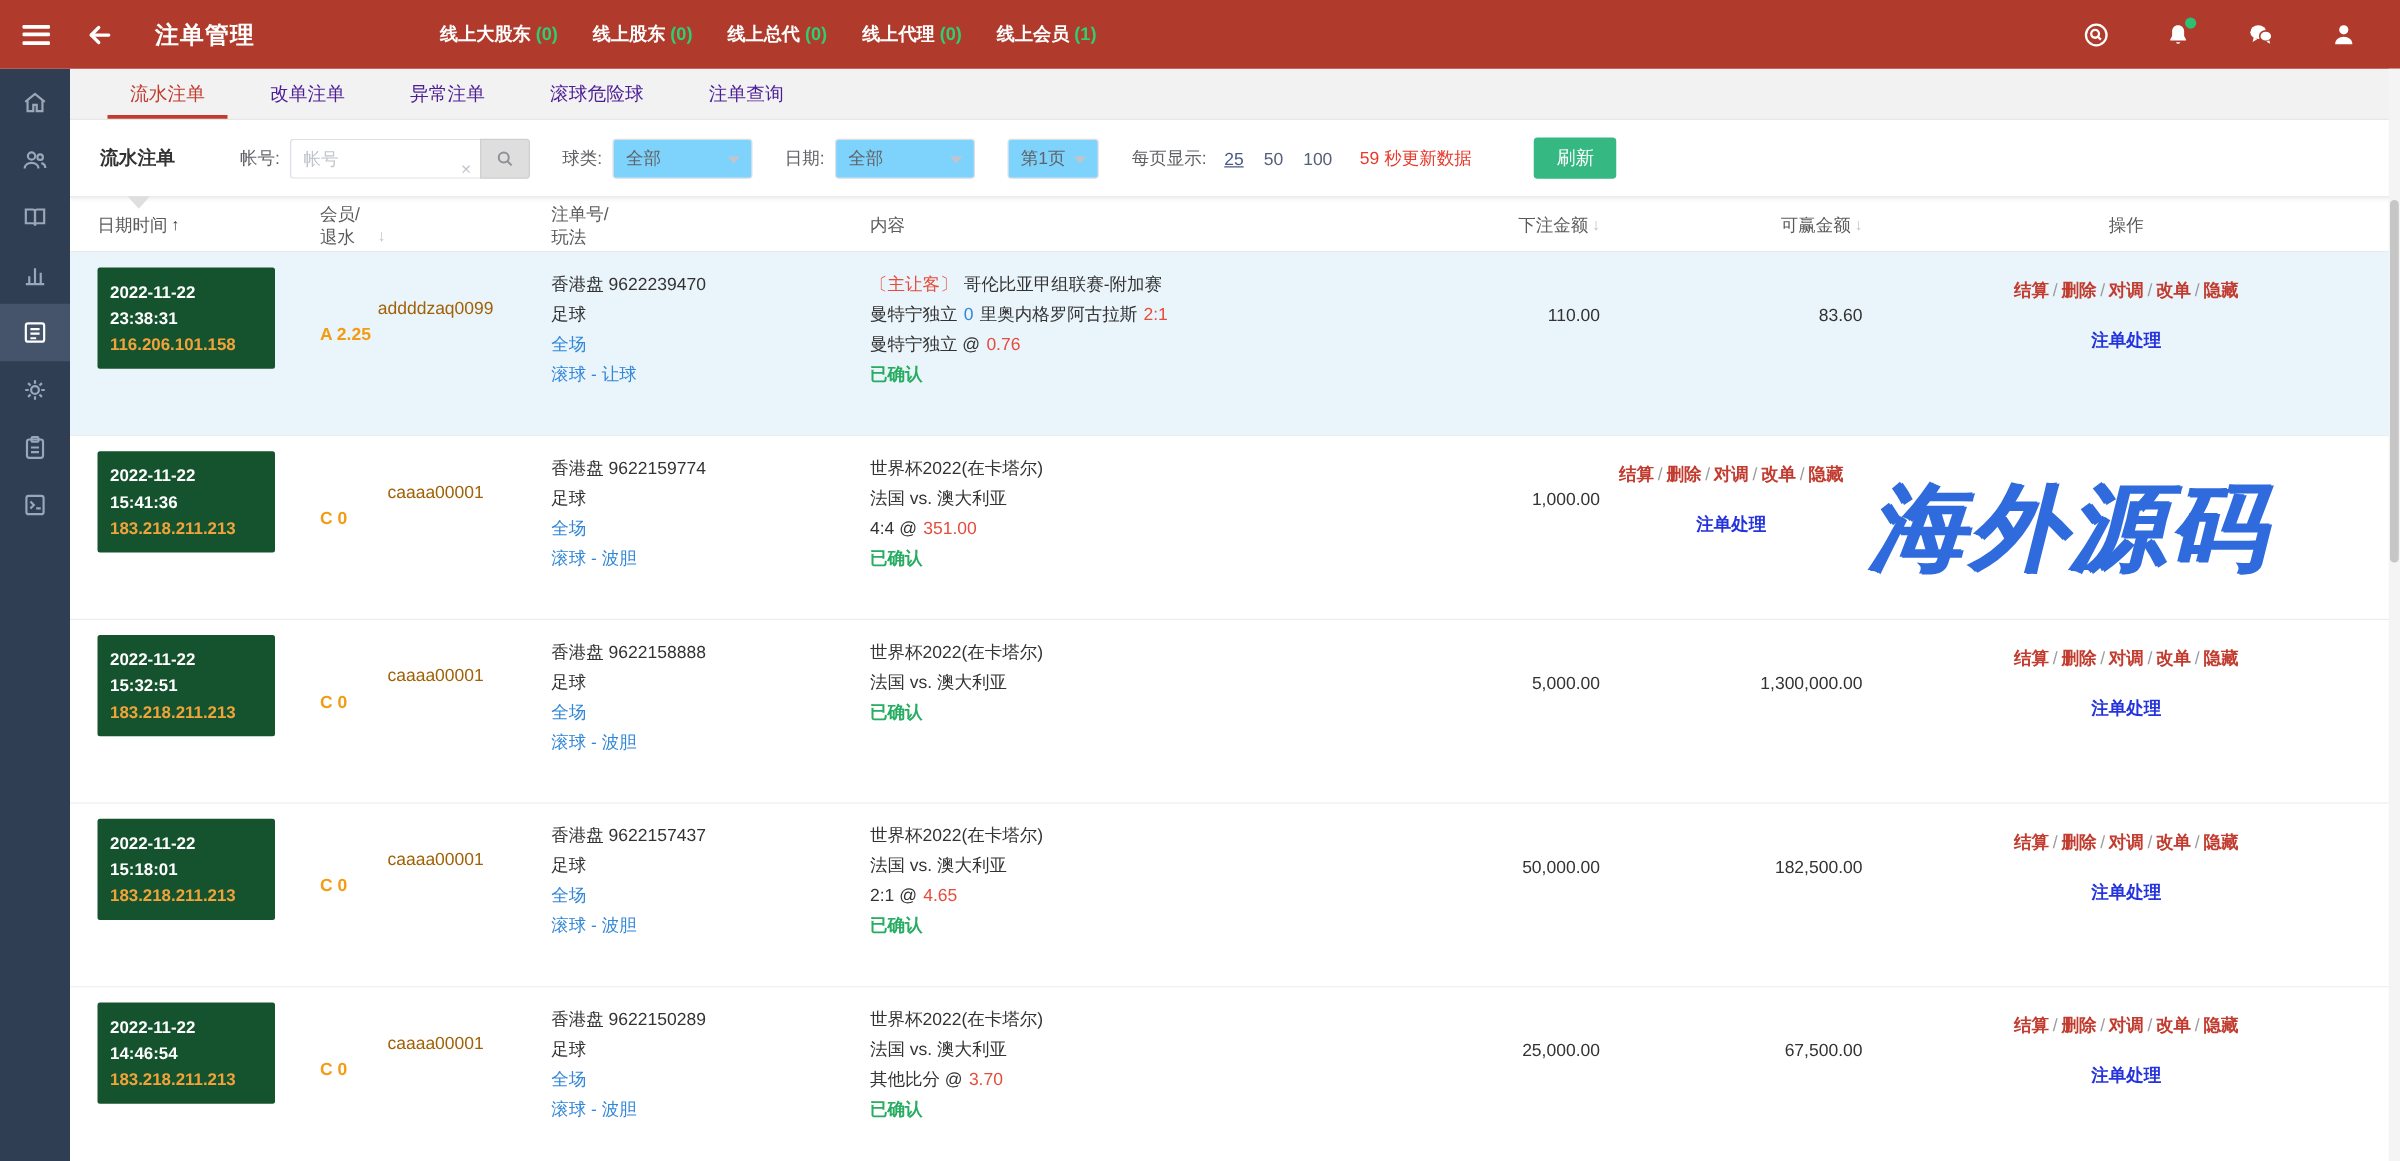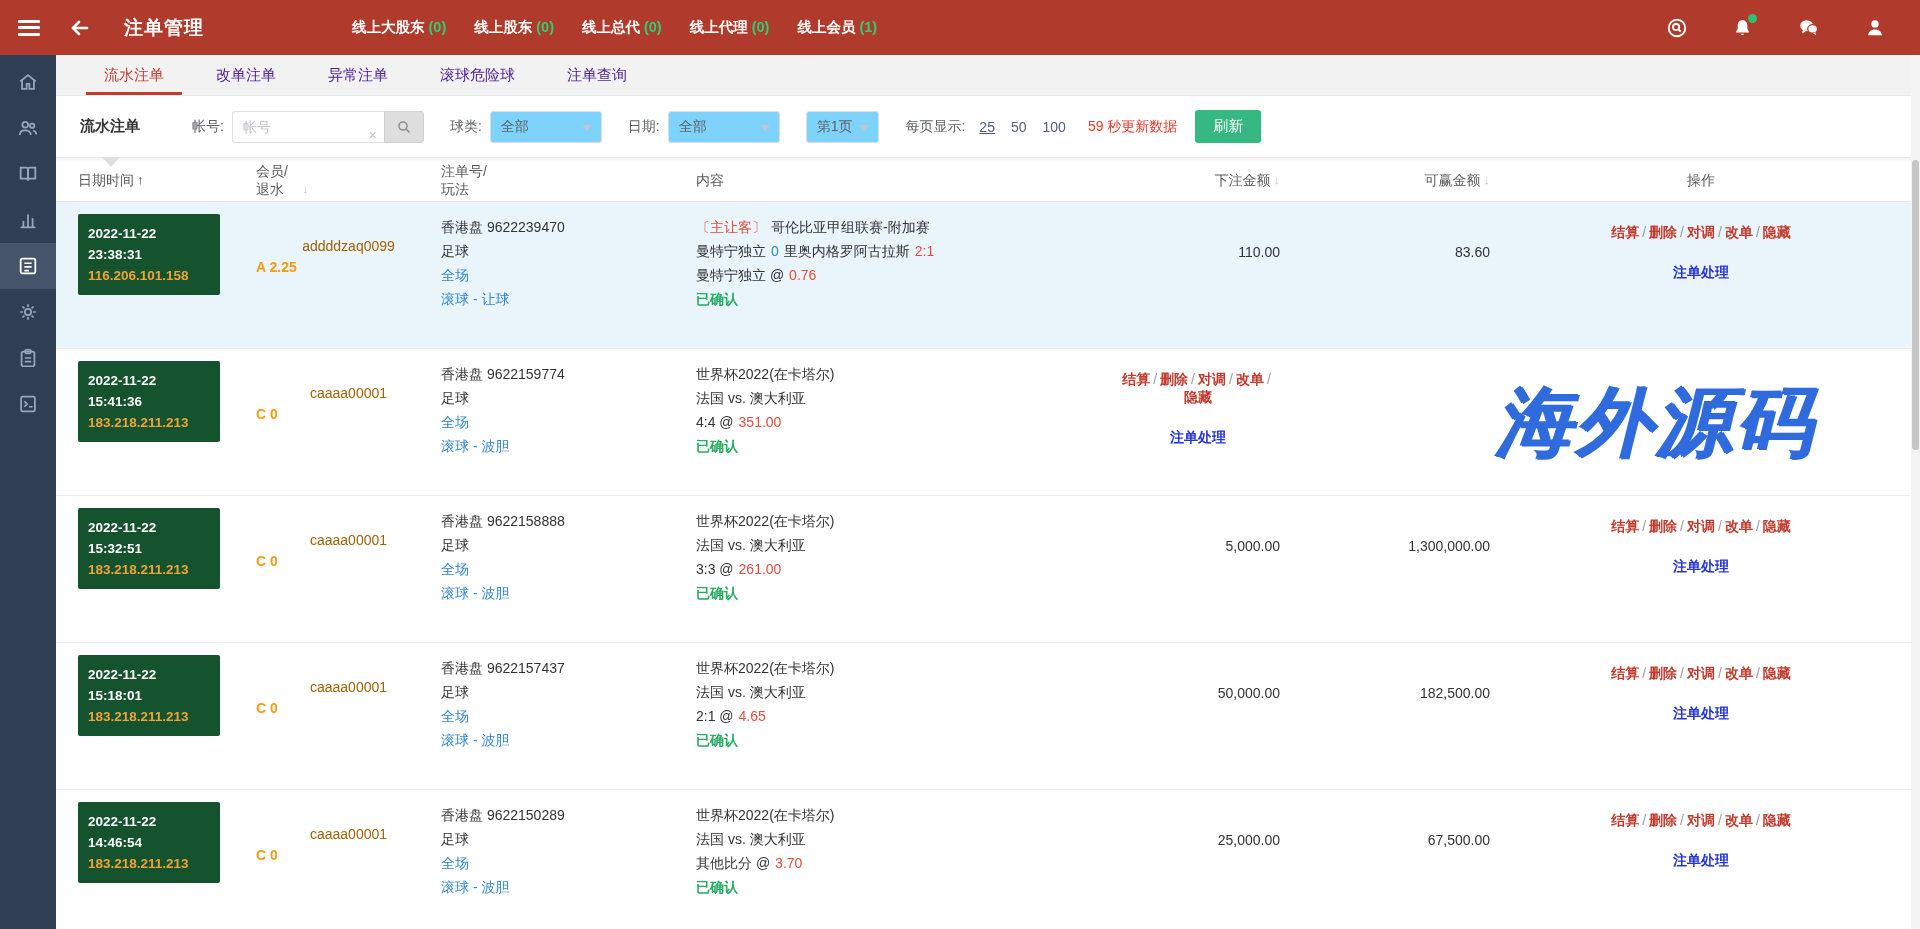--- a/index.html
+++ b/index.html
@@ -54,21 +54,21 @@
     display:flex; align-items:center; justify-content:center; cursor:pointer; }
   .sel { height:32px; border:1px solid #dcdfe6; border-radius:3px; display:flex; align-items:center;
     padding:0 26px 0 10px; color:#606266; position:relative; cursor:pointer; background:#7dd3fc; }
   .sel::after { content:""; position:absolute; right:9px; top:13px; width:0; height:0;
     border-left:5px solid transparent; border-right:5px solid transparent; border-top:6px solid #c0c4cc; }
   .sel.w112 { min-width:112px; } .sel.w72 { min-width:72px; }
   .pp-num { color:#56607a; margin-right:16px; cursor:pointer; }
   .pp-num.active { text-decoration:underline; color:#4a5a86; }
   .countdown { color:#e8392b; margin:0 18px 0 6px; }
   .refresh-btn { background:#35b881; color:#fff; border:none; border-radius:3px; padding:7px 18px;
-    font-size:15px; cursor:pointer; font-family:inherit; }
+    font-size:15px; cursor:pointer; font-family:inherit;margin-left:32px; }
 
   
   .thead { display:grid; grid-template-columns:200px 185px 255px 420px 164px 210px 1fr;
     height:44px; align-items:center; border-bottom:1px solid #e4e4e4; color:#5a5a5a; font-size:14px; }
   .th { line-height:18px; }
   .th-date { padding-left:22px; display:flex; align-items:center; gap:3px; }
   .th-two { display:flex; align-items:center; gap:18px; }
   .arrow-up { color:#444; font-size:13px; }
   .arrow-dn { color:#c0c4cc; font-size:13px; }
   .th-right { text-align:center; display:flex; justify-content:flex-end; align-items:center; gap:3px; }
@@ -344,20 +344,21 @@
       <div>足球</div>
       <div><a class="blink">全场</a></div>
       <div><a class="blink">滚球 - 波胆</a></div>
     </div>
     <div class="cell cell-content">
           <div class="cline"><span class="c-dark">世界杯2022(在卡塔尔)</span></div>
           <div class="cline"><span class="c-dark">法国 vs. 澳大利亚</span></div>
           <div class="cline"><span class="c-dark">4:4 @</span><span class="c-red">351.00</span></div>
           <div class="cline"><span class="c-green">已确认</span></div>
         </div>
+    <div class="cell cell-amount">1,000.00</div>
     <div class="cell cell-actions">
       <div><a class="act">结算</a><span class="sep">/</span><a class="act">删除</a><span class="sep">/</span><a class="act">对调</a><span class="sep">/</span><a class="act">改单</a><span class="sep">/</span><a class="act">隐藏</a></div>
       <a class="alink2">注单处理</a>
     </div>
   </div>
 
   <div class="trow">
     <div class="cell cell-date">
       <div class="date-badge">
         <div>2022-11-22</div>
@@ -371,21 +372,20 @@
     </div>
     <div class="cell cell-bet">
       <div>香港盘 9622158888</div>
       <div>足球</div>
       <div><a class="blink">全场</a></div>
       <div><a class="blink">滚球 - 波胆</a></div>
     </div>
     <div class="cell cell-content">
           <div class="cline"><span class="c-dark">世界杯2022(在卡塔尔)</span></div>
           <div class="cline"><span class="c-dark">法国 vs. 澳大利亚</span></div>
-          <div class="cline"><span class="c-dark">3:3 @</span><span class="c-red">261.00</span></div>
           <div class="cline"><span class="c-green">已确认</span></div>
         </div>
     <div class="cell cell-amount">5,000.00</div>
     <div class="cell cell-amount">1,300,000.00</div>
     <div class="cell cell-actions">
       <div><a class="act">结算</a><span class="sep">/</span><a class="act">删除</a><span class="sep">/</span><a class="act">对调</a><span class="sep">/</span><a class="act">改单</a><span class="sep">/</span><a class="act">隐藏</a></div>
       <a class="alink2">注单处理</a>
     </div>
   </div>
 

